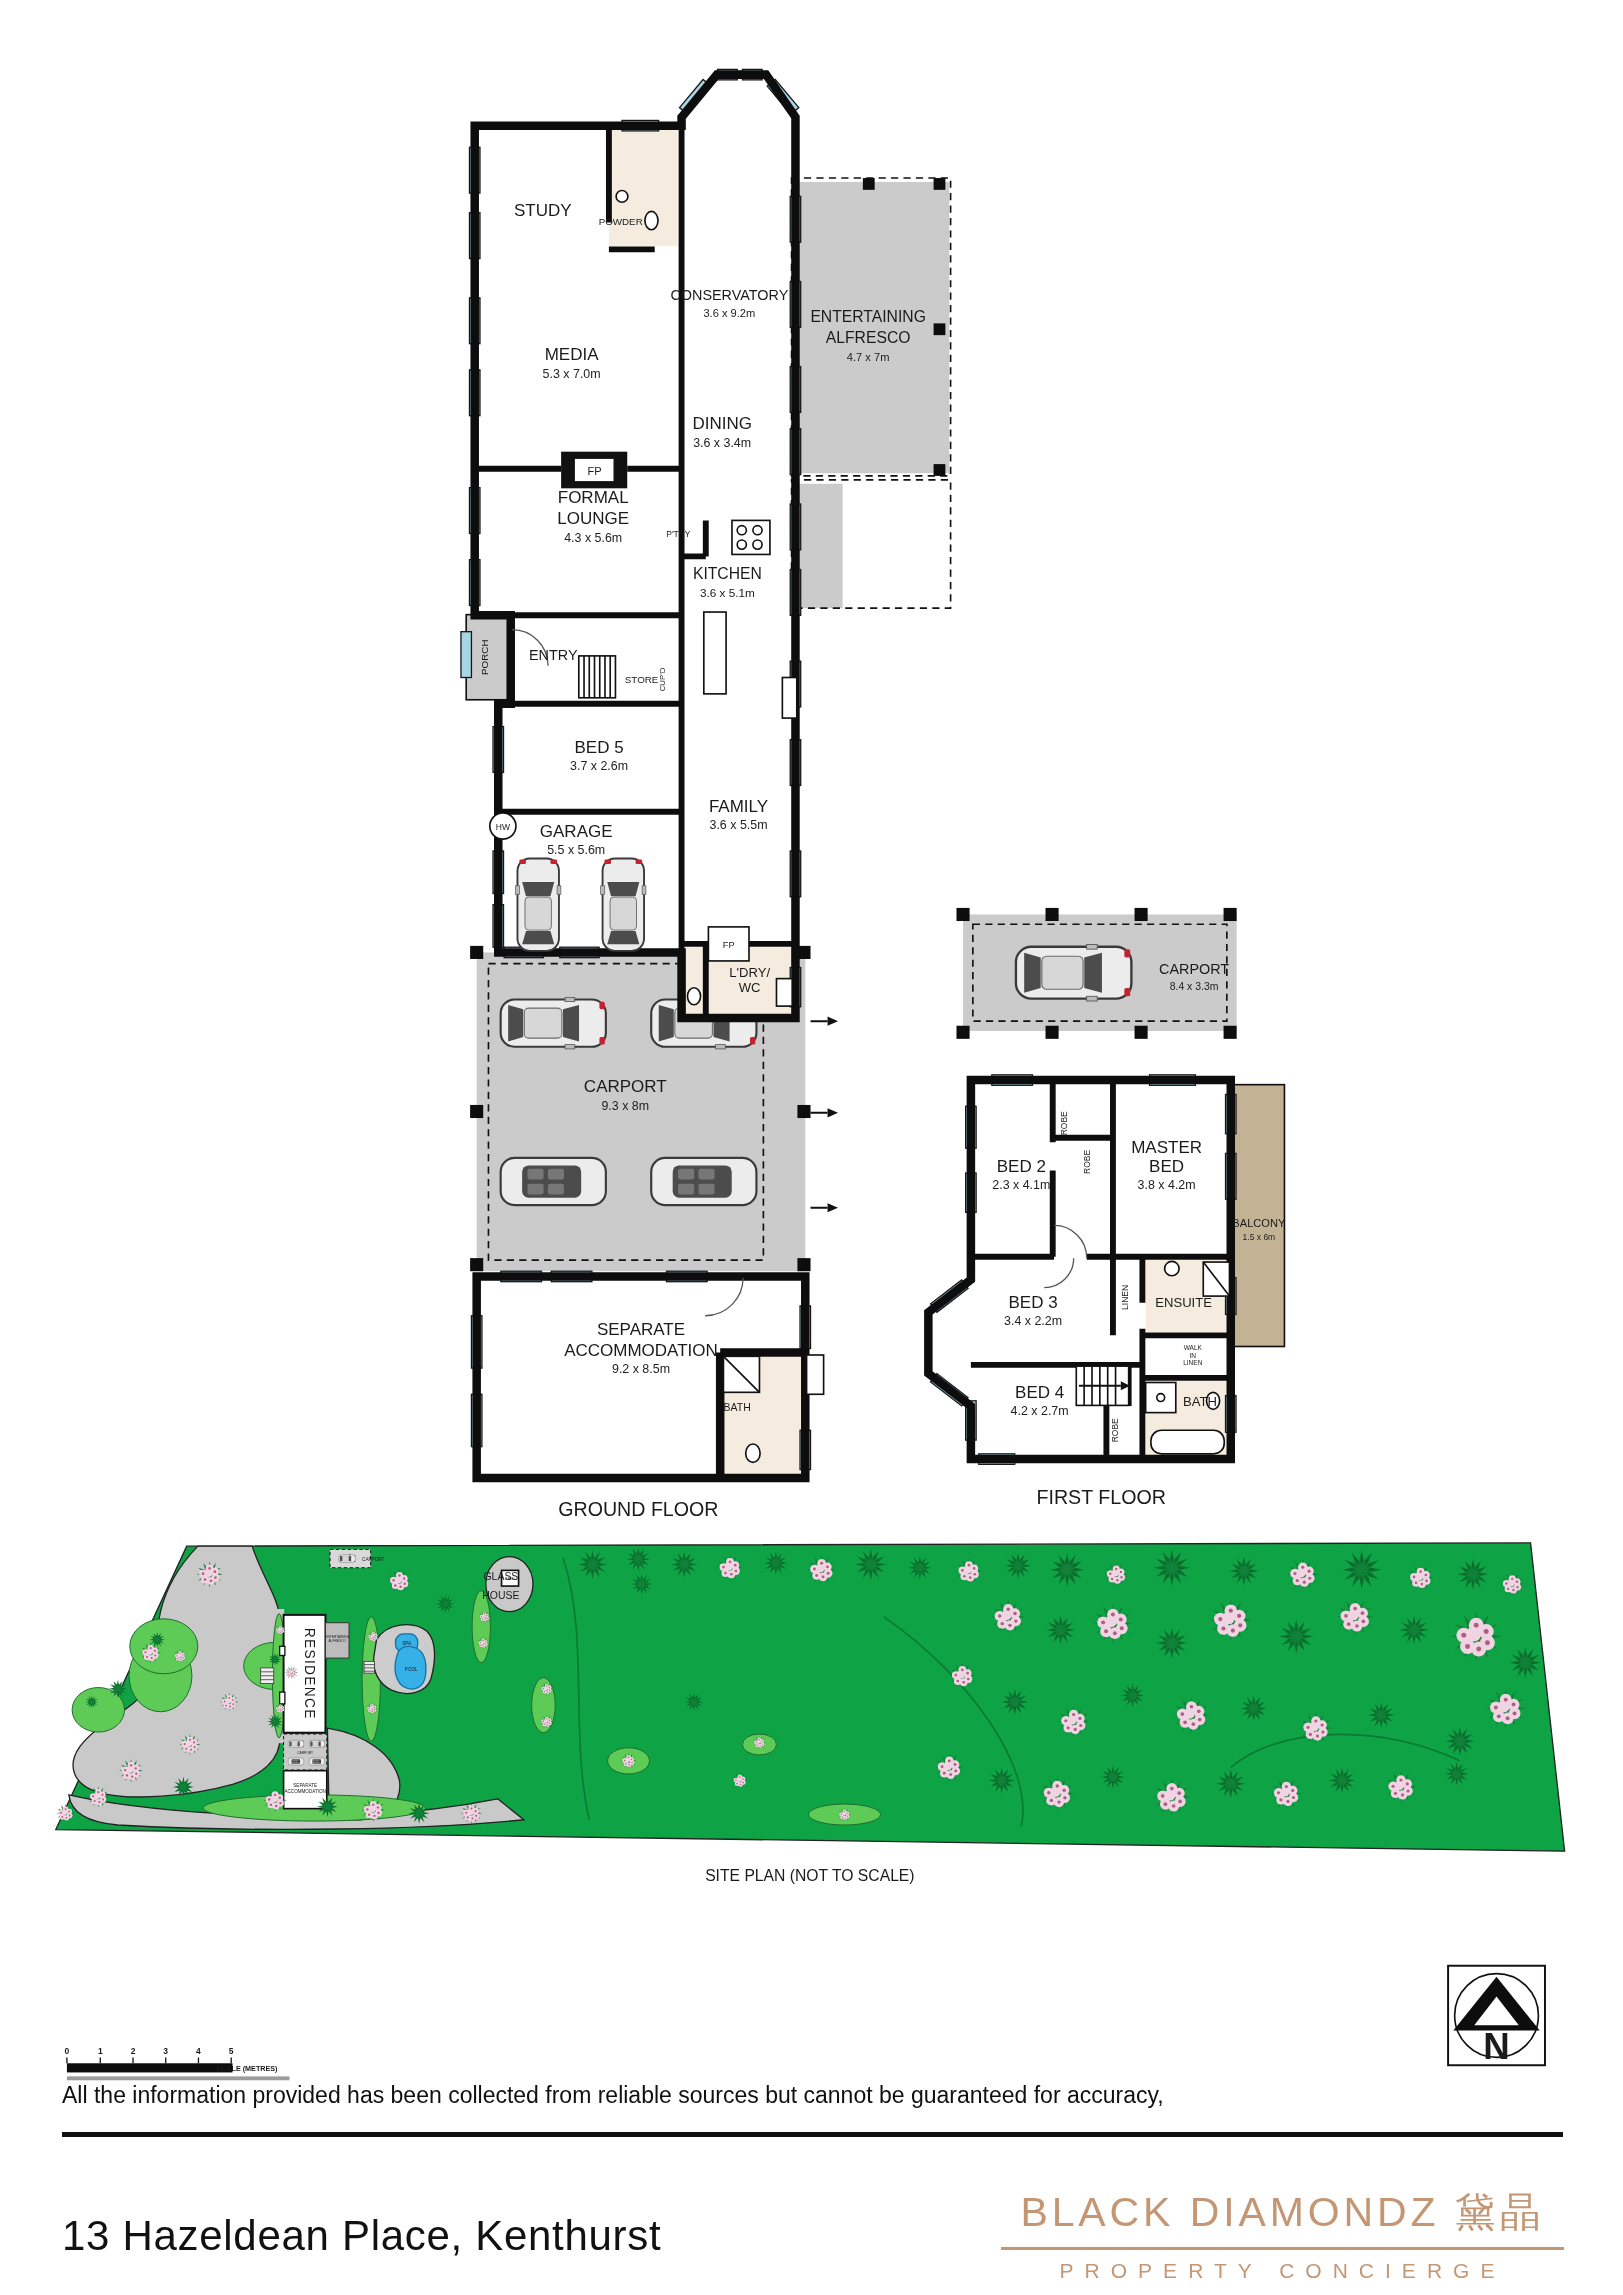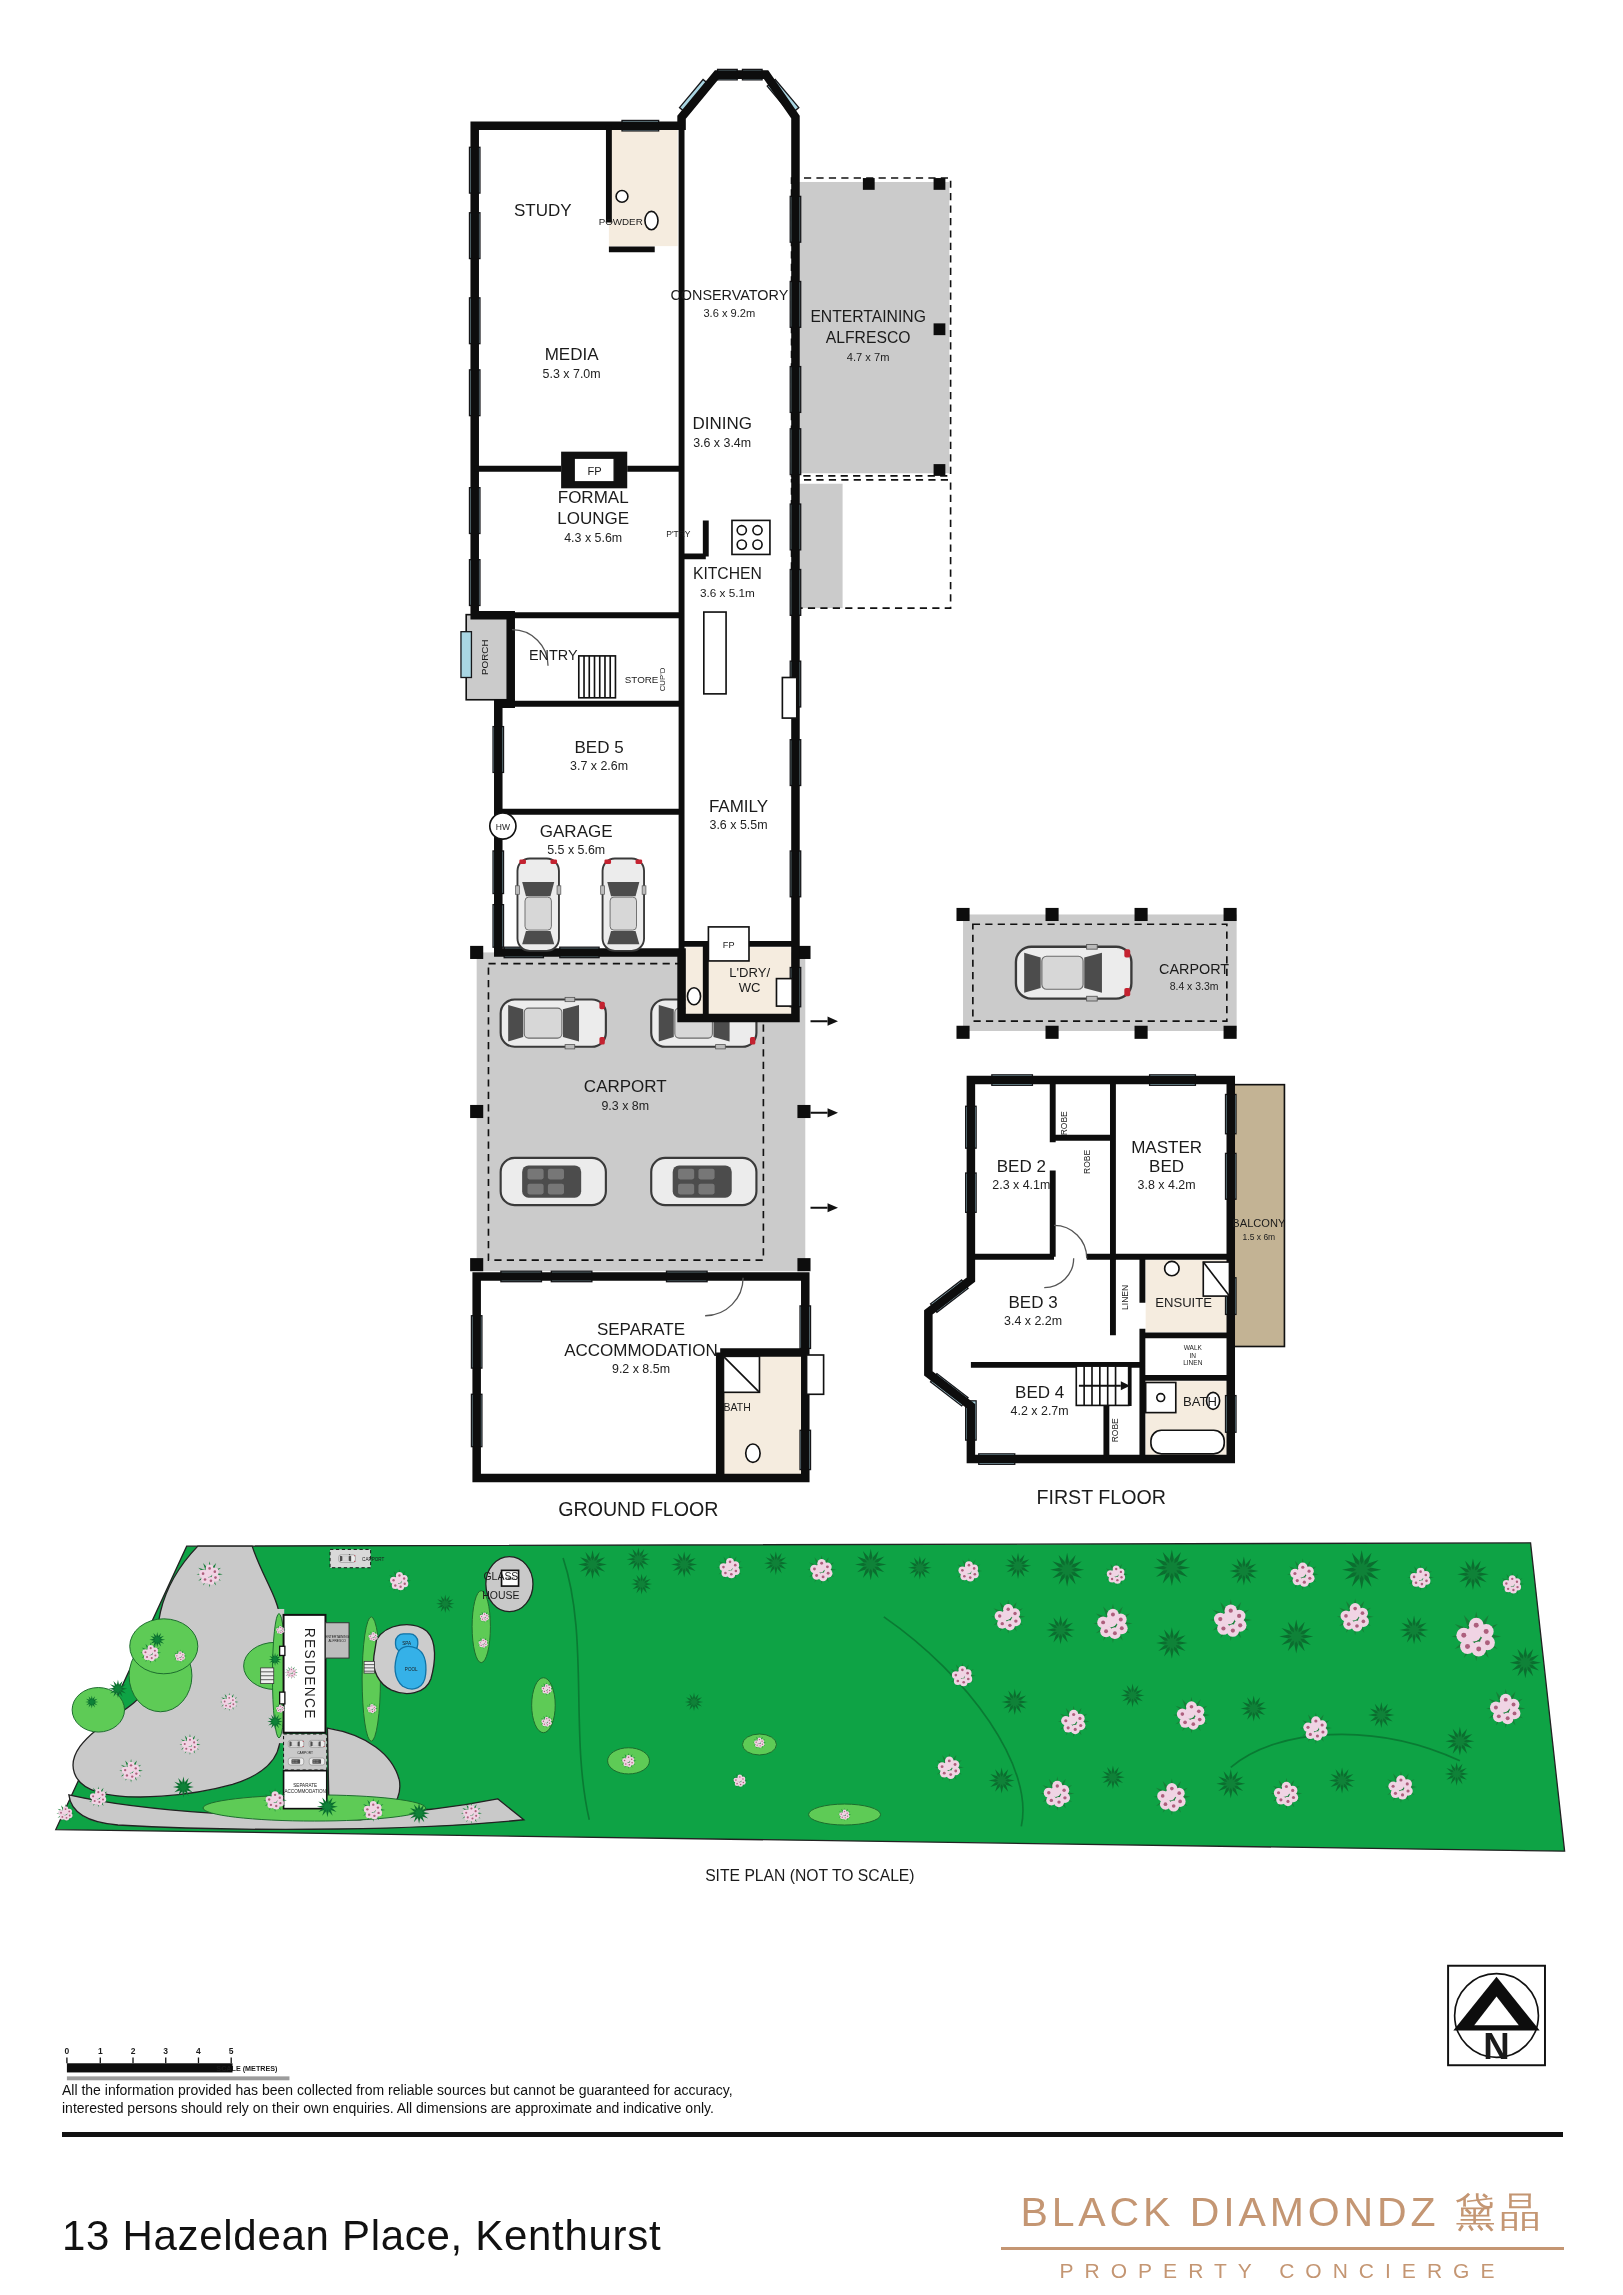--- a/index.html
+++ b/index.html
@@ -11,21 +11,21 @@
   .wallI{fill:none;stroke:#0d0d0d;stroke-width:9px;}
   .thin{fill:none;stroke:#111;stroke-width:2.5px;}
   .fix{fill:#fff;stroke:#111;stroke-width:2.5px;}
   .win{fill:#a9d6e3;stroke:#17171a;stroke-width:2px;}
   .grey{fill:#cbcbcb;stroke:none;}
   .dash{fill:none;stroke:#111;stroke-width:2.5px;stroke-dasharray:11 8;}
   .post{fill:#0d0d0d;}
   .tint{fill:#f5ecdf;}
   .arc{fill:none;stroke:#555;stroke-width:2px;}
   #address{position:absolute;left:62px;top:2212px;font-size:42px;color:#111;letter-spacing:0.7px;}
-  #disclaimer{position:absolute;left:62px;top:2081px;font-size:14px;color:#101010;line-height:1.3;}
+  #disclaimer{position:absolute;left:62px;top:2081px;font-size:23px;color:#101010;line-height:1.3;}
   #divider{position:absolute;left:62px;top:2132px;width:1501px;height:5.2px;background:#111;}
   #brand{position:absolute;right:59px;top:2172px;width:563px;text-align:center;color:#c49673;margin-top:13px;}
   #brand .bn{font-size:41px;letter-spacing:3.9px;white-space:nowrap;}
   #brand .bl{height:3.3px;background:#c49673;margin:6.5px 0 9.2px 0;}
   #brand .bt{font-size:21px;letter-spacing:11px;}
 </style>
 </head>
 <body>
 
 <div id="page">
@@ -476,21 +476,20 @@
     <rect x="2212" y="3003" width="148" height="152" fill="#fff" stroke="#111" stroke-width="3"></rect>
     <circle cx="2286" cy="3079" r="64" fill="none" stroke="#111" stroke-width="2.5"></circle>
     <polygon points="2286,3020 2352,3102 2220,3102" fill="#0d0d0d"></polygon>
     <polygon points="2286,3050 2320,3094 2252,3094" fill="#fff"></polygon>
     <text x="2286" y="3146" font-size="56" font-weight="bold">N</text>
   </g>
 </svg>
 
 <div id="disclaimer">
   <div>All the information provided has been collected from reliable sources but cannot be guaranteed for accuracy,</div>
-  <div>interested persons should rely on their own enquiries. All dimensions are approximate and indicative only.</div>
 </div>
 <div id="divider"></div>
 <div id="address">13 Hazeldean Place, Kenthurst</div>
 <div id="brand">
   <div class="bn">BLACK DIAMONDZ 黛晶</div>
   <div class="bl"></div>
   <div class="bt">PROPERTY CONCIERGE</div>
 </div>
 
 </div>

